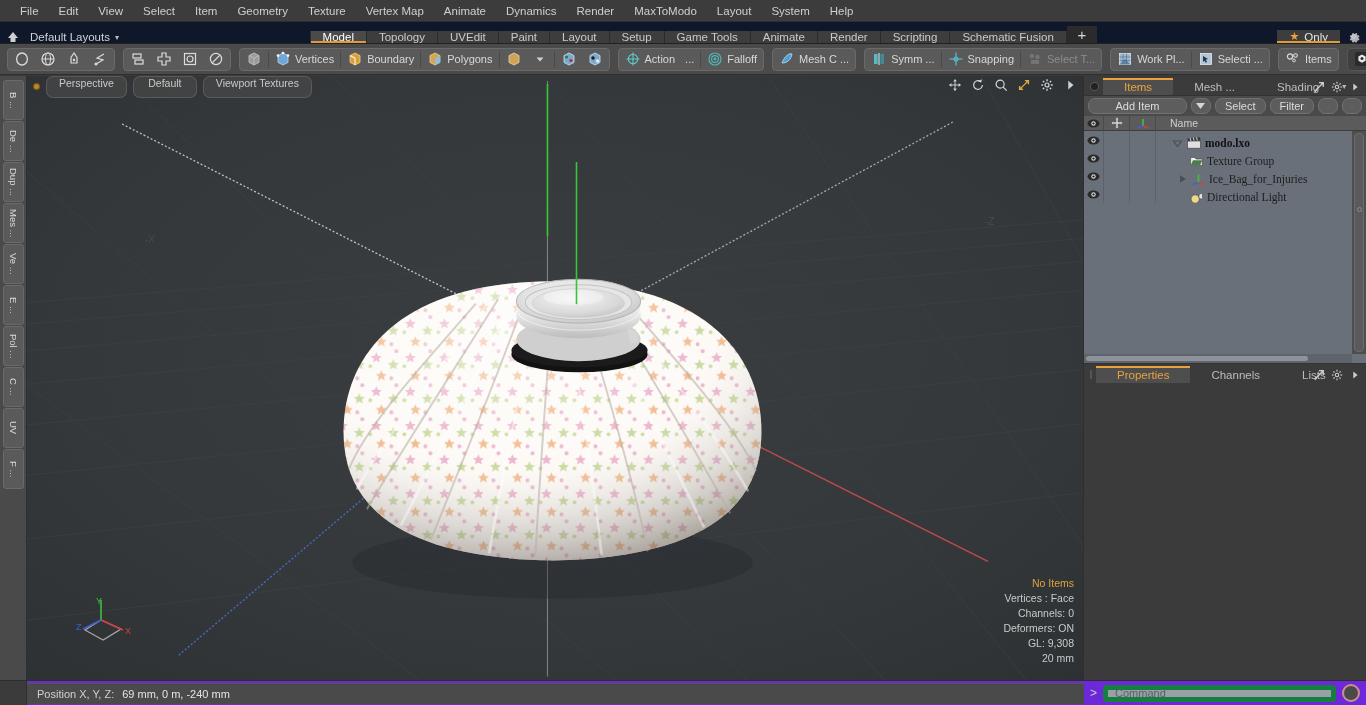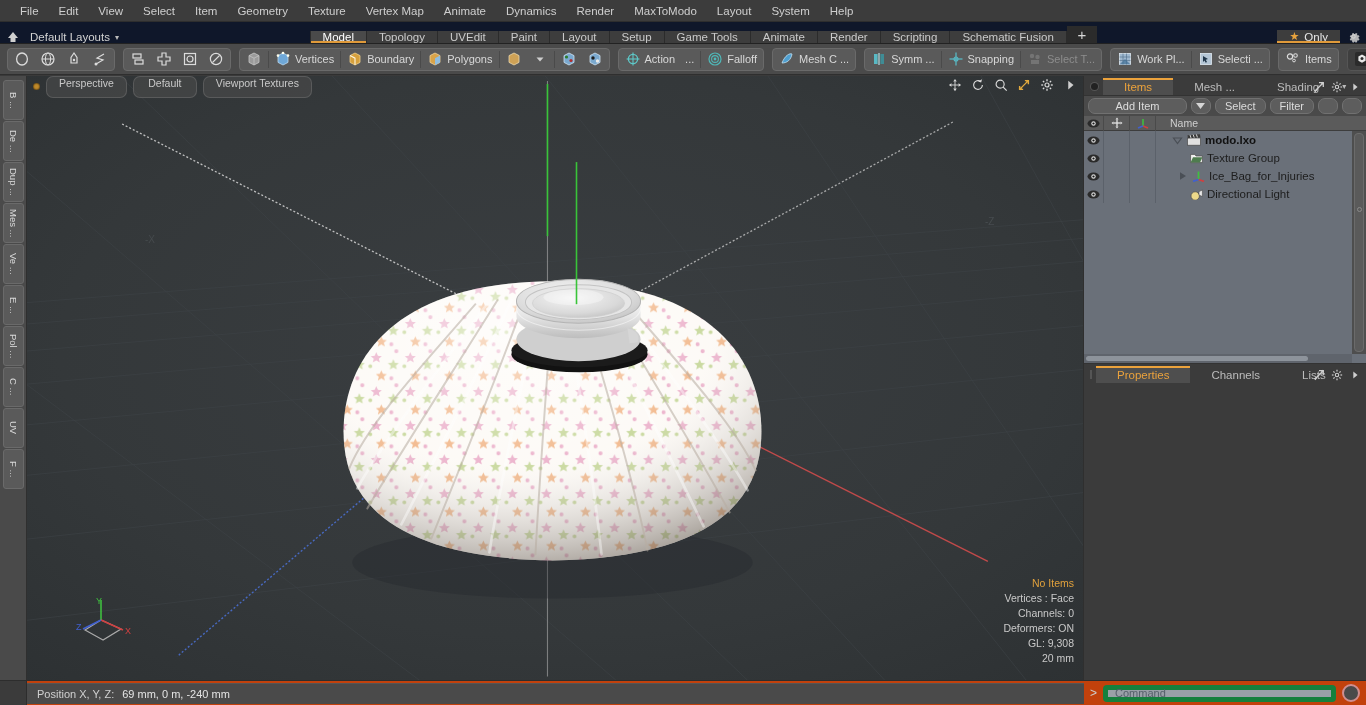--- a/index.html
+++ b/index.html
@@ -162,21 +162,21 @@
   .ib-ico { width:18px; }
 
   .listhead {
     height:15px; background:#5b5b5b; display:flex; align-items:center;
     border-bottom:1px solid #3d3d3d; color:#d0d0d0; font-size:10.5px;
   }
   .lh-c { width:20px; display:flex; align-items:center; justify-content:center; border-right:1px solid #4a4a4a; height:15px; }
   .lh-name { padding-left:14px; color:#cfcfcf; }
 
   .treewrap { flex:0 0 232px; background:#6a7079; position:relative; overflow:hidden; }
-  .trow { height:18px; display:flex; align-items:center; position:relative; }
+  .trow { height:18px; display:flex; align-items:flex-end; position:relative;font-family:Liberation Serif, serif; }
   .trow .eye { width:20px; display:flex; align-items:center; justify-content:center; border-right:1px solid #5b616a; height:18px;}
   .trow .c2 { width:26px; border-right:1px solid #5b616a; height:18px; }
   .trow .c3 { width:26px; border-right:1px solid #5b616a; height:18px; }
   .trow .lbl { display:flex; align-items:center; gap:4px; padding-left:6px; font-size:11.5px; color:#1d1d1d; white-space:nowrap; }
   .trow .lbl.root { font-weight:bold; color:#111; }
   .tree-scroll-h {
     position:absolute; left:0; right:14px; bottom:0; height:9px; background:#5f646c;
   }
   .tree-scroll-h i { position:absolute; left:2px; right:44px; top:2px; bottom:2px; background:#8d939b; border-radius:3px; display:block; }
   .tree-scroll-v {
@@ -187,21 +187,21 @@
     background:#5a5a5a; border:1px solid #6b6b6b; border-radius:4px; display:block;
   }
   .tree-scroll-v .knob { position:absolute; left:50%; top:34%; width:5px; height:5px; margin-left:-2.5px;
      border-radius:50%; border:1px solid #8a8a8a; }
 
   .propwrap { flex:1; background:#3b3b3b; }
 
   
   .statusbar {
     position:absolute; left:0; right:0; bottom:0; height:25px;
-    background:#c2410c; display:flex; align-items:center; border-top:1px solid #2d2d2d;
+    background:#6d28d9; display:flex; align-items:center; border-top:1px solid #2d2d2d;
   }
   .sb-left-pad { width:27px; height:25px; background:#3b3b3b; border-right:1px solid #2d2d2d;}
   .sb-pos {
     flex:1; height:21px; margin:2px 0; background:#4a4a4a;
     display:flex; align-items:center; padding-left:10px;
     color:#d5d5d5; font-size:11px; border-top:1px solid #555;
   }
   .sb-pos .lab { color:#d0d0d0; }
   .sb-pos .val { color:#e4e4e4; margin-left:8px; }
   .sb-cmdzone { width:282px; display:flex; align-items:center; gap:6px; padding:0 6px; }

